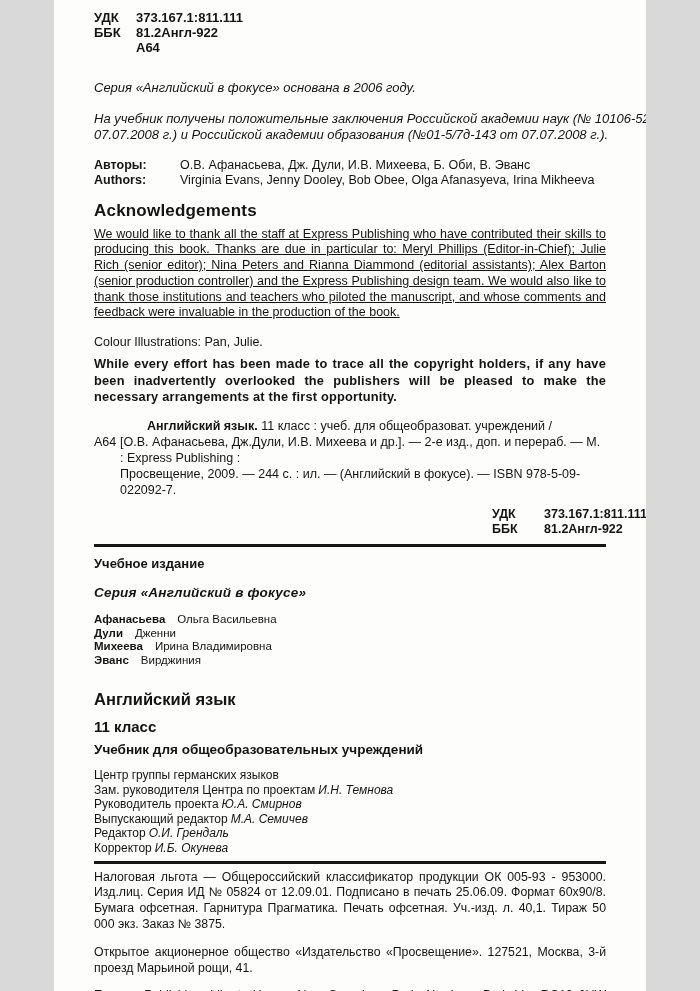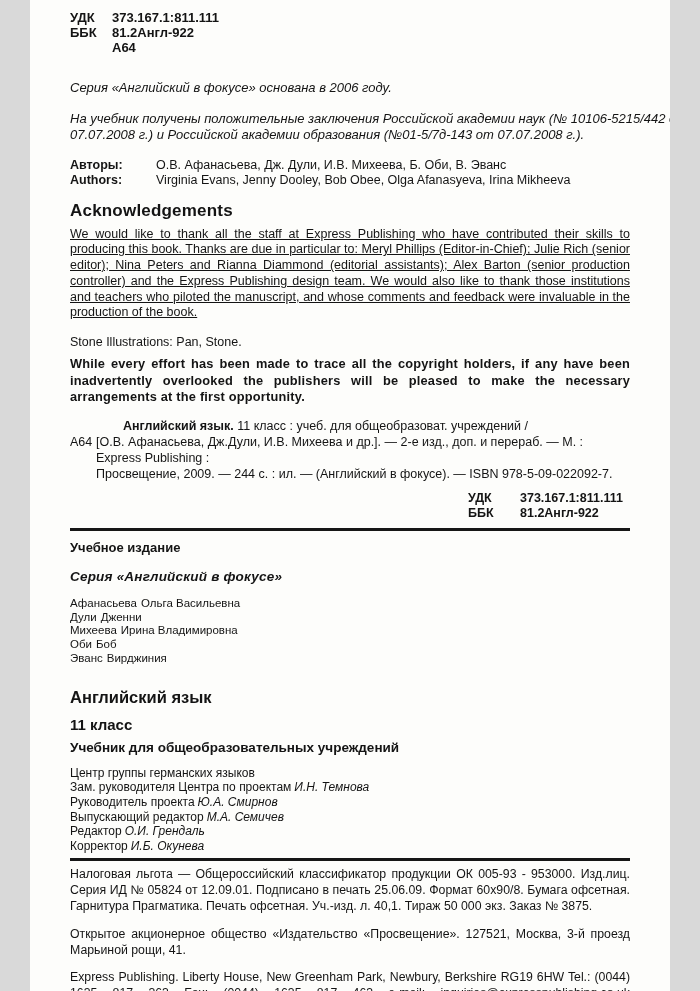--- a/index.html
+++ b/index.html
@@ -1,17 +1,17 @@
 <!DOCTYPE html>
 <html><head>
 <meta charset="utf-8">
 <style>
   html,body { margin:0; padding:0; background:#d9d9d9; }
   .page {
-    width:640px; height:991px; margin:0 auto;
+    width:592px; height:991px; margin:0 auto;
     background:#fdfdfb; color:#141414;
     font-family:"Liberation Sans","DejaVu Sans",sans-serif;
     box-sizing:border-box; padding:10px 40px 0 40px;
     overflow:hidden; position:relative;
   }
 
   
   .idrow { display:flex; font-weight:bold; font-size:13px; line-height:15px; }
   .idrow .lbl { width:42px; }
   .id-sign { font-weight:bold; font-size:13px; line-height:15px; margin-left:42px; }
@@ -41,21 +41,21 @@
 
   .rule { border:none; border-top:3px solid #161616; margin:0; }
   .rule-1 { margin-top:6px; }
   .rule-2 { margin-top:5px; }
 
   .edition { font-weight:bold; font-size:13px; margin-top:9px; }
   .series-bold { font-weight:bold; font-style:italic; font-size:13.5px; margin-top:14px; letter-spacing:.2px; }
 
   .persons { margin-top:13px; }
   .person { font-size:11.5px; line-height:13.8px; }
-  .person .sn { font-weight:normal; margin-right:4px; }
+  .person .sn { font-weight:bold; margin-right:12px; }
 
   .title-ru { font-size:16.5px; font-weight:bold; margin-top:22px; }
   .grade { font-size:15px; font-weight:bold; margin-top:9px; }
   .subtitle-ru { font-size:13.5px; font-weight:bold; margin-top:7px; }
 
   .staff { margin-top:11px; }
   .staffline { font-size:12px; line-height:14.6px; }
   .staffline .role { margin-right:3px; }
   .staffline .nm { font-style:italic; }
 
@@ -89,21 +89,21 @@
     </div>
     <div class="authors-row">
       <span class="lbl">Authors:</span>
       <span>Virginia Evans, Jenny Dooley, Bob Obee, Olga Afanasyeva, Irina Mikheeva</span>
     </div>
   </div>
 
   <div class="ack-title">Acknowledgements</div>
   <div class="body-just">We would like to thank all the staff at Express Publishing who have contributed their skills to producing this book. Thanks are due in particular to: Meryl Phillips (Editor-in-Chief); Julie Rich (senior editor); Nina Peters and Rianna Diammond (editorial assistants); Alex Barton (senior production controller) and the Express Publishing design team. We would also like to thank those institutions and teachers who piloted the manuscript, and whose comments and feedback were invaluable in the production of the book.</div>
 
-  <div class="colour-note">Stone Illustrations: Pan, Stone.</div>
+  <div class="colour-note">Colour Illustrations: Pan, Julie.</div>
 
   <div class="notice">While every effort has been made to trace all the copyright holders, if any have been inadvertently overlooked the publishers will be pleased to make the necessary arrangements at the first opportunity.</div>
 
   <div class="catcard">
     <div class="sign">А64</div>
     <div class="txt">
       <div class="l1"><b>Английский язык.</b><span> 11 класс : учеб. для общеобразоват. учреждений /</span></div>
       <div>[О.В. Афанасьева, Дж.Дули, И.В. Михеева и др.]. — 2-е изд., доп. и перераб. — М. : Express Publishing :</div>
       <div>Просвещение, 2009.  — 244 с. : ил. — (Английский в фокусе). — ISBN 978-5-09-022092-7.</div>
     </div>
@@ -118,21 +118,20 @@
 
   <hr class="rule rule-1">
 
   <div class="edition">Учебное издание</div>
   <div class="series-bold">Серия «Английский в фокусе»</div>
 
   <div class="persons">
     <div class="person"><span class="sn">Афанасьева</span><span>Ольга Васильевна</span></div>
     <div class="person"><span class="sn">Дули</span><span>Дженни</span></div>
     <div class="person"><span class="sn">Михеева</span><span>Ирина Владимировна</span></div>
-    <div class="person"><span class="sn">Оби</span><span>Боб</span></div>
     <div class="person"><span class="sn">Эванс</span><span>Вирджиния</span></div>
   </div>
 
   <div class="title-ru">Английский язык</div>
   <div class="grade">11 класс</div>
   <div class="subtitle-ru">Учебник для общеобразовательных учреждений</div>
 
   <div class="staff">
     <div class="staffline"><span class="role">Центр группы германских языков</span><span class="nm"></span></div>
     <div class="staffline"><span class="role">Зам. руководителя Центра по проектам</span><span class="nm">И.Н. Темнова</span></div>

